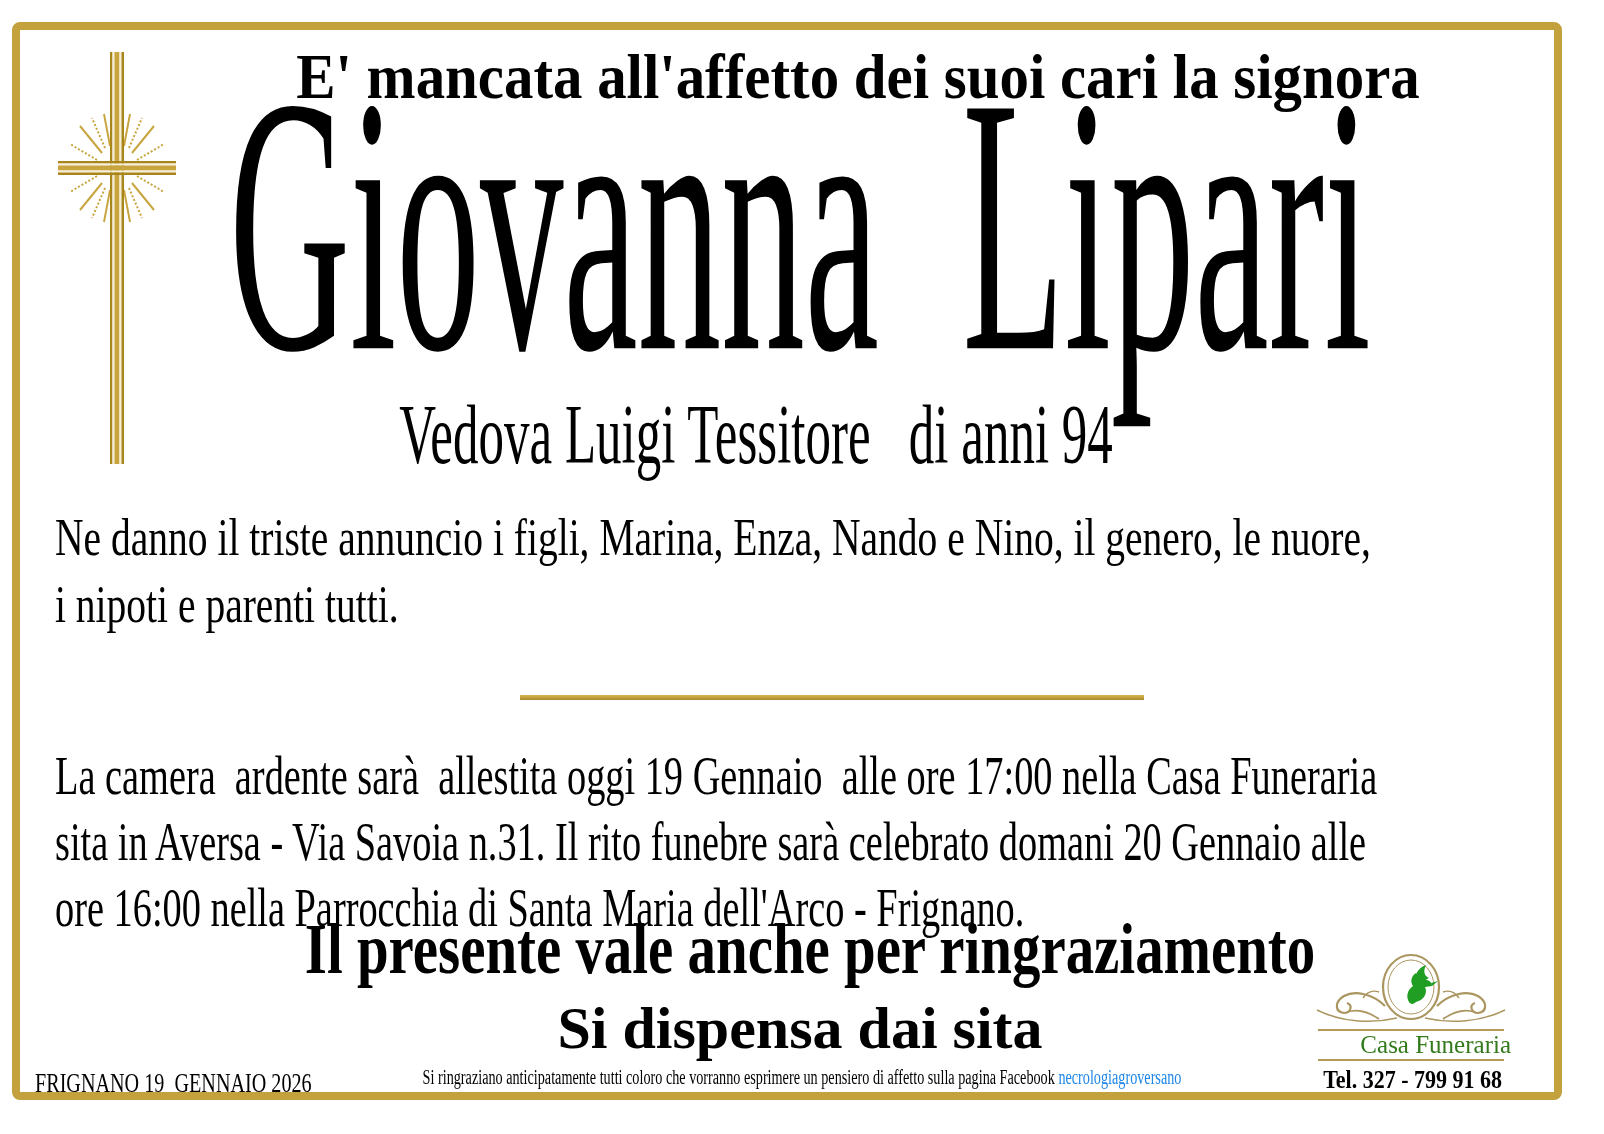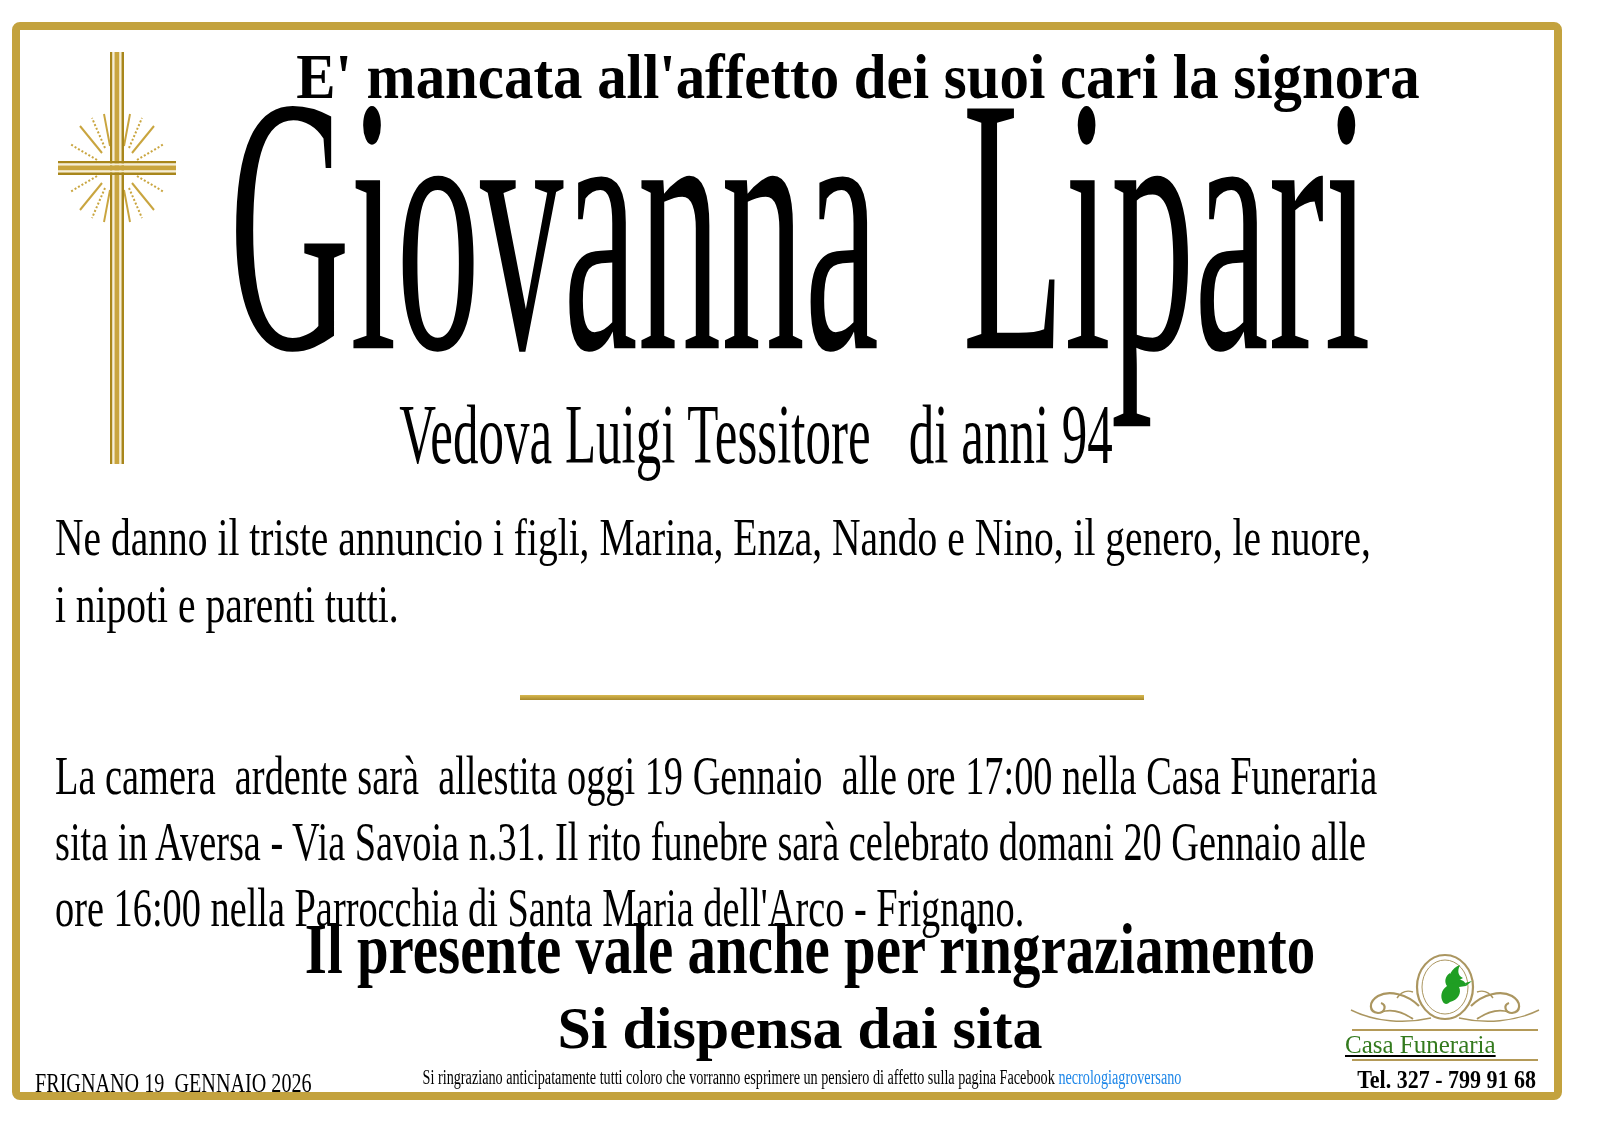--- a/index.html
+++ b/index.html
@@ -46,21 +46,21 @@
            transform:translateX(-50%) scaleX(1.0); }
 
   .placedate { left:35px; top:1069px; font-size:28px;
            transform:scaleX(0.72); transform-origin:left top; }
 
   .fbnote { left:802px; top:1067px; font-size:20px;
            transform:translateX(-50%) scaleX(0.71); }
   .fblink { color:#1d86e8; }
 
   
-  .logo { left:1345px; top:950px; width:200px; text-align:left;text-decoration:underline; }
+  .logo { left:1311px; top:950px; width:200px; text-align:right; }
   .logo-rule { width:186px; height:2px; background:#b49a58; margin:1px auto; }
   .casaname { font-size:25px; color:#337a1d; line-height:1.05; white-space:pre; }
   .phone { font-size:25px; font-weight:bold; margin-top:4px;
            display:inline-block; transform:scaleX(0.88); transform-origin:center top;
            white-space:pre; }
 </style>
 </head>
 <body>
 
 <div class="page">

